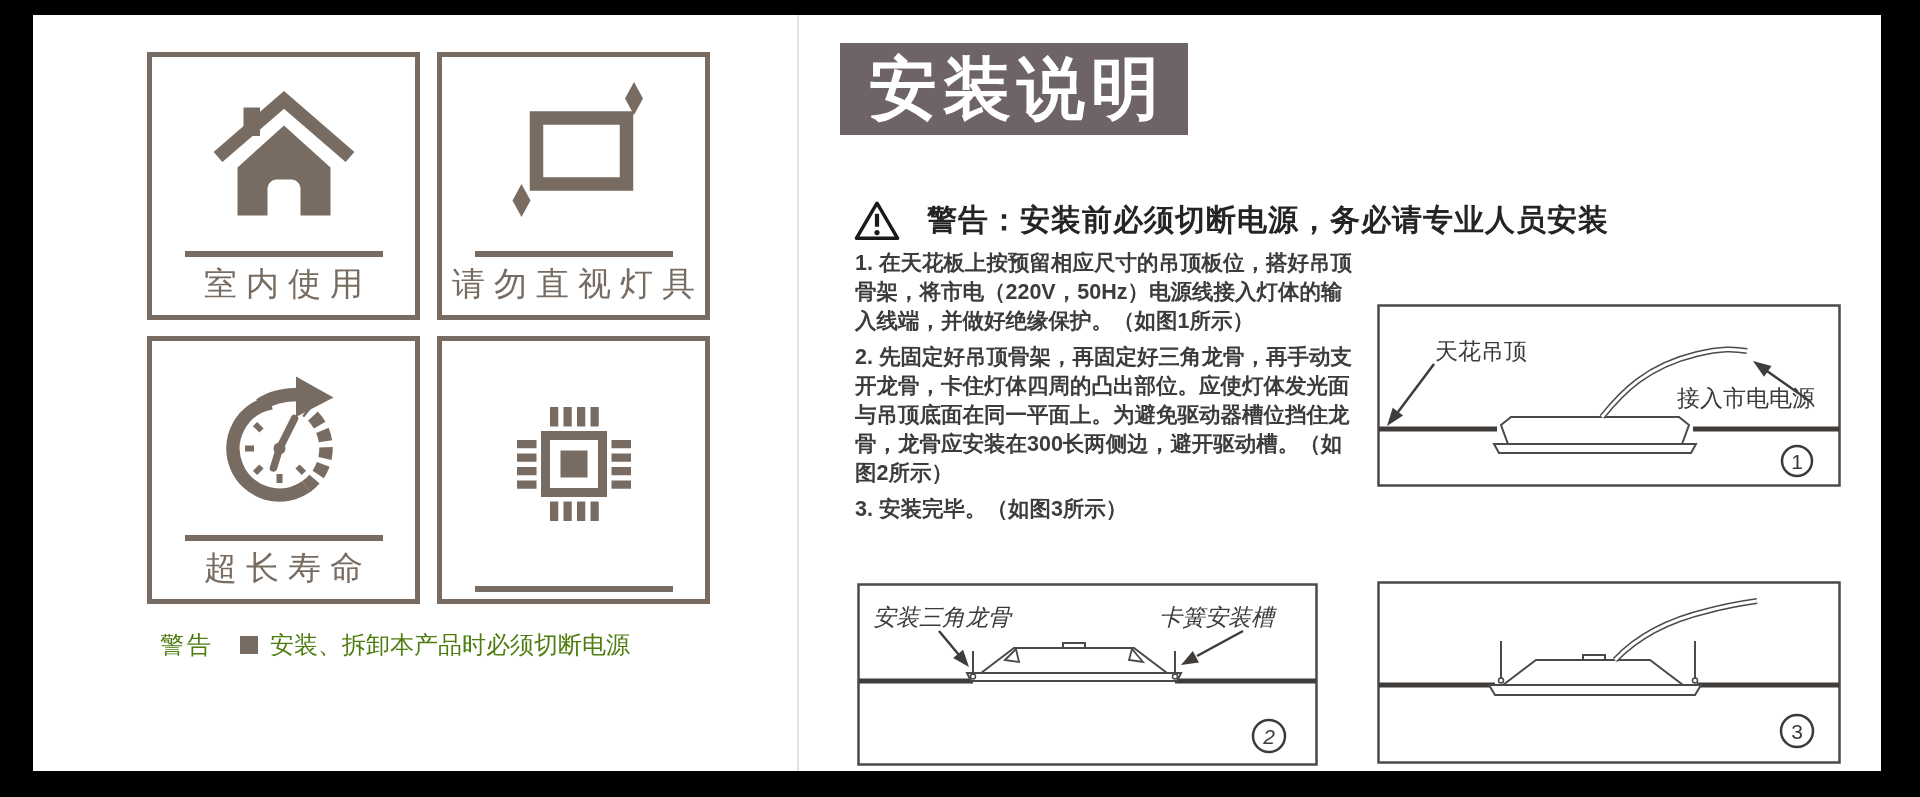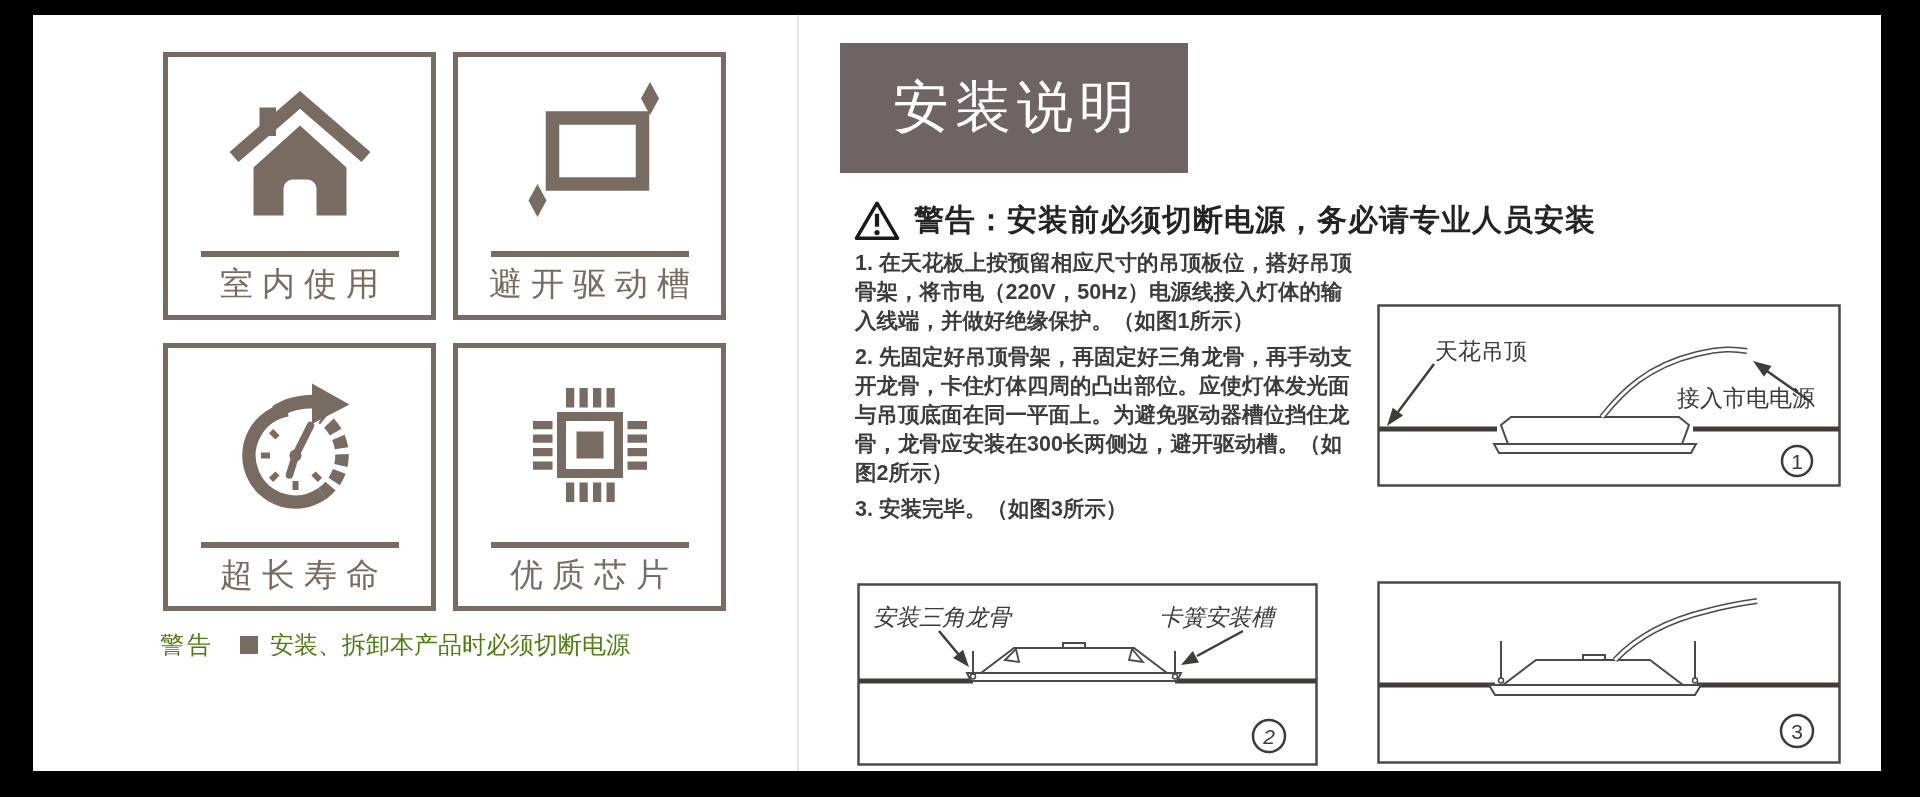--- a/index.html
+++ b/index.html
@@ -16,21 +16,21 @@
   .frame{position:absolute;background:#000;}
   .frame-top{left:0;top:0;width:1920px;height:15px;}
   .frame-bottom{left:0;bottom:0;width:1920px;height:26px;}
   .frame-left{left:0;top:0;width:33px;height:797px;}
   .frame-right{right:0;top:0;width:39px;height:797px;}
   .divider-v{position:absolute;left:797px;top:15px;height:756px;width:2px;background:#e5e3e1;}
 
   
   .icon-grid{
     position:absolute;left:147px;top:52px;
-    display:grid;grid-template-columns:273px 273px;grid-auto-rows:268px;gap:23px 17px;margin-left:16px;
+    display:grid;grid-template-columns:273px 273px;grid-auto-rows:268px;gap:16px 17px;
   }
   .feature-box{
     border:5px solid var(--accent);box-sizing:border-box;background:#fff;
     display:flex;flex-direction:column;align-items:center;
   }
   .f-icon{width:150px;height:150px;margin:auto 0;display:block;}
   .f-divider{width:198px;height:6px;background:var(--accent);margin-bottom:7px;flex:none;}
   .f-label{
     color:var(--accent);font-size:33px;line-height:40px;
     letter-spacing:9px;padding-left:9px;margin-bottom:11px;white-space:nowrap;
@@ -38,27 +38,27 @@
 
   
   .left-warn{position:absolute;left:160px;top:630px;display:flex;font-size:24px;color:#4d7c0f;}
   .lw-label{margin-right:26px;letter-spacing:3px;line-height:30px;}
   .lw-items{display:flex;flex-direction:column;gap:27px;}
   .lw-item{display:flex;align-items:center;line-height:30px;}
   .lw-bullet{width:18px;height:18px;background:var(--accent);margin-right:12px;flex:none;}
 
   
   .title-box{
-    position:absolute;left:840px;top:43px;width:348px;height:130px;
+    position:absolute;left:840px;top:43px;width:348px;height:92px;
     background:var(--titlebg);color:#ffffff;display:flex;align-items:center;justify-content:center;
-    font-size:56px;letter-spacing:6px;padding-left:6px;box-sizing:border-box;white-space:nowrap;
+    font-size:68px;letter-spacing:6px;padding-left:6px;box-sizing:border-box;white-space:nowrap;font-weight:bold;
   }
   .warn-row{position:absolute;left:853px;top:199px;display:flex;align-items:center;}
   .warn-tri{width:48px;height:43px;margin-right:13px;flex:none;}
-  .warn-text{font-size:30px;font-weight:bold;color:#242424;letter-spacing:1px;white-space:nowrap;}
+  .warn-text{font-size:30px;font-weight:bold;color:#242424;letter-spacing:1px;white-space:nowrap;margin-left:13px;}
 
   .steps{position:absolute;left:855px;top:249px;width:497px;}
   .steps p{margin:0 0 7px 0;font-size:21.5px;line-height:29px;color:var(--ink);font-weight:bold;}
 
   .fig{position:absolute;margin-top:32px;}
   .fig svg{display:block;}
   .fig-label{font-size:23px;fill:#3b3b3b;}
   .fig-num{font-size:21px;fill:#3b3b3b;}
 </style>
 </head>
@@ -84,21 +84,21 @@
       <div class="f-label">室内使用</div>
     </div>
 
     <div class="feature-box">
       <svg class="f-icon" viewBox="0 0 100 100">
         <rect x="25" y="26" width="60" height="44" fill="none" stroke="#786c62" stroke-width="9"></rect>
         <polygon points="90,2 96,13 90,24 84,13" fill="#786c62"></polygon>
         <polygon points="15,70 21,81 15,92 9,81" fill="#786c62"></polygon>
       </svg>
       <div class="f-divider"></div>
-      <div class="f-label">避开驱动槽</div>
+      <div class="f-label">请勿直视灯具</div>
     </div>
 
     <div class="feature-box">
       <svg class="f-icon" viewBox="0 0 100 100">
         <path d="M41.6,26.5 A31,31 0 1 0 64.8,82.4" fill="none" stroke="#786c62" stroke-width="9"></path>
         <path d="M64.8,82.4 A31,31 0 0 0 64.8,31.6" fill="none" stroke="#786c62" stroke-width="9" stroke-dasharray="7.5 4"></path>
         <path d="M34,28 C41,23 50,21 60,21" fill="none" stroke="#786c62" stroke-width="9"></path>
         <polygon points="58,9 83,23 58,36" fill="#786c62"></polygon>
         <path d="M24,57 L30,57 M30.7,40.7 L35,45 M30.7,73.3 L35,69 M47,80 L47,74 M63.3,73.3 L59,69" stroke="#786c62" stroke-width="4"></path>
         <path d="M47,57 L57,37 M47,57 L43,70" stroke="#786c62" stroke-width="5" stroke-linecap="round"></path>
@@ -125,21 +125,20 @@
             <rect x="12" y="43" width="13" height="5.5"></rect>
           <rect x="12" y="52" width="13" height="5.5"></rect>
             <rect x="12" y="61" width="13" height="5.5"></rect>
           <rect x="75" y="34" width="13" height="5.5"></rect>
             <rect x="75" y="43" width="13" height="5.5"></rect>
           <rect x="75" y="52" width="13" height="5.5"></rect>
             <rect x="75" y="61" width="13" height="5.5"></rect>
         </g>
       </svg>
       <div class="f-divider"></div>
-      <div class="f-label">优质芯片</div>
     </div>
   </div>
 
   <div class="left-warn">
     <div class="lw-label">警告</div>
     <div class="lw-items">
       <div class="lw-item">
         <span class="lw-bullet"></span>
         <span>安装、拆卸本产品时必须切断电源</span>
       </div>

